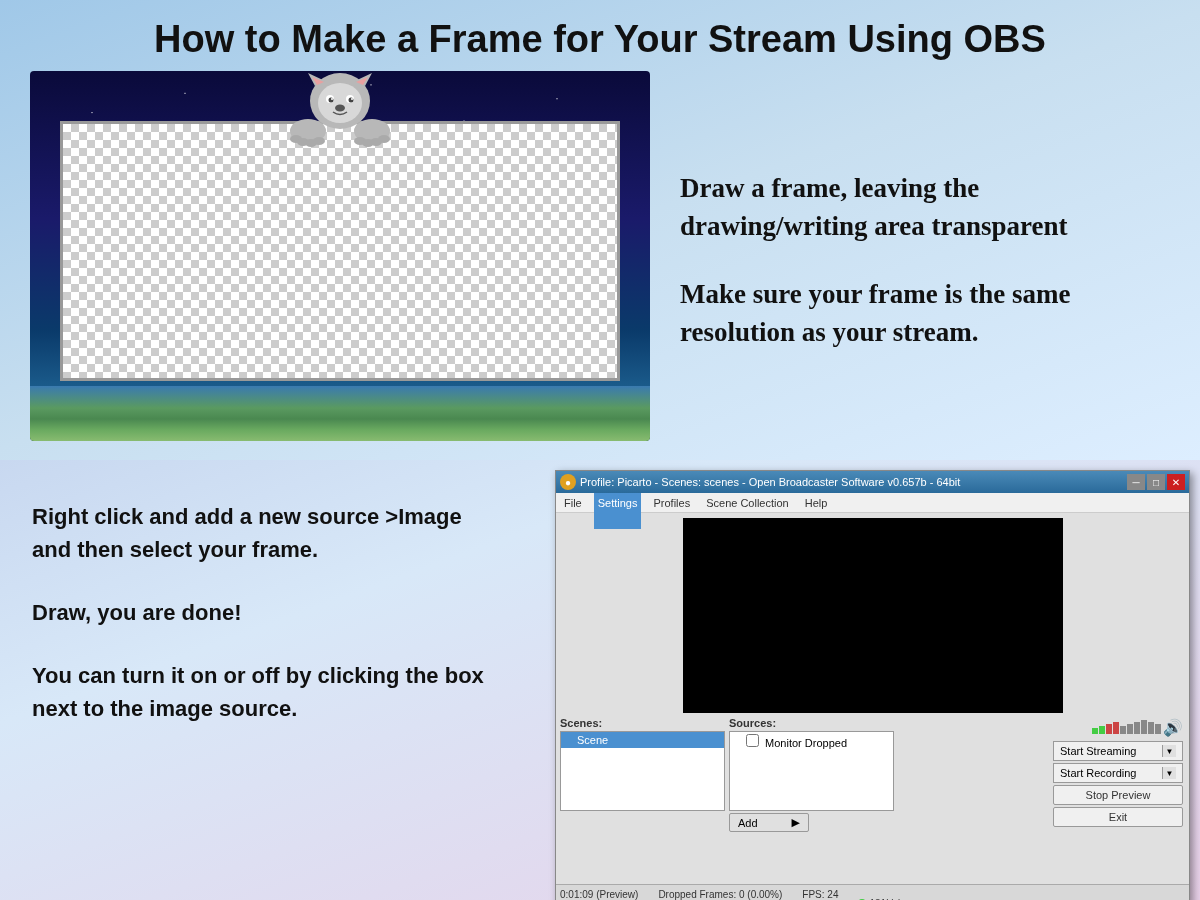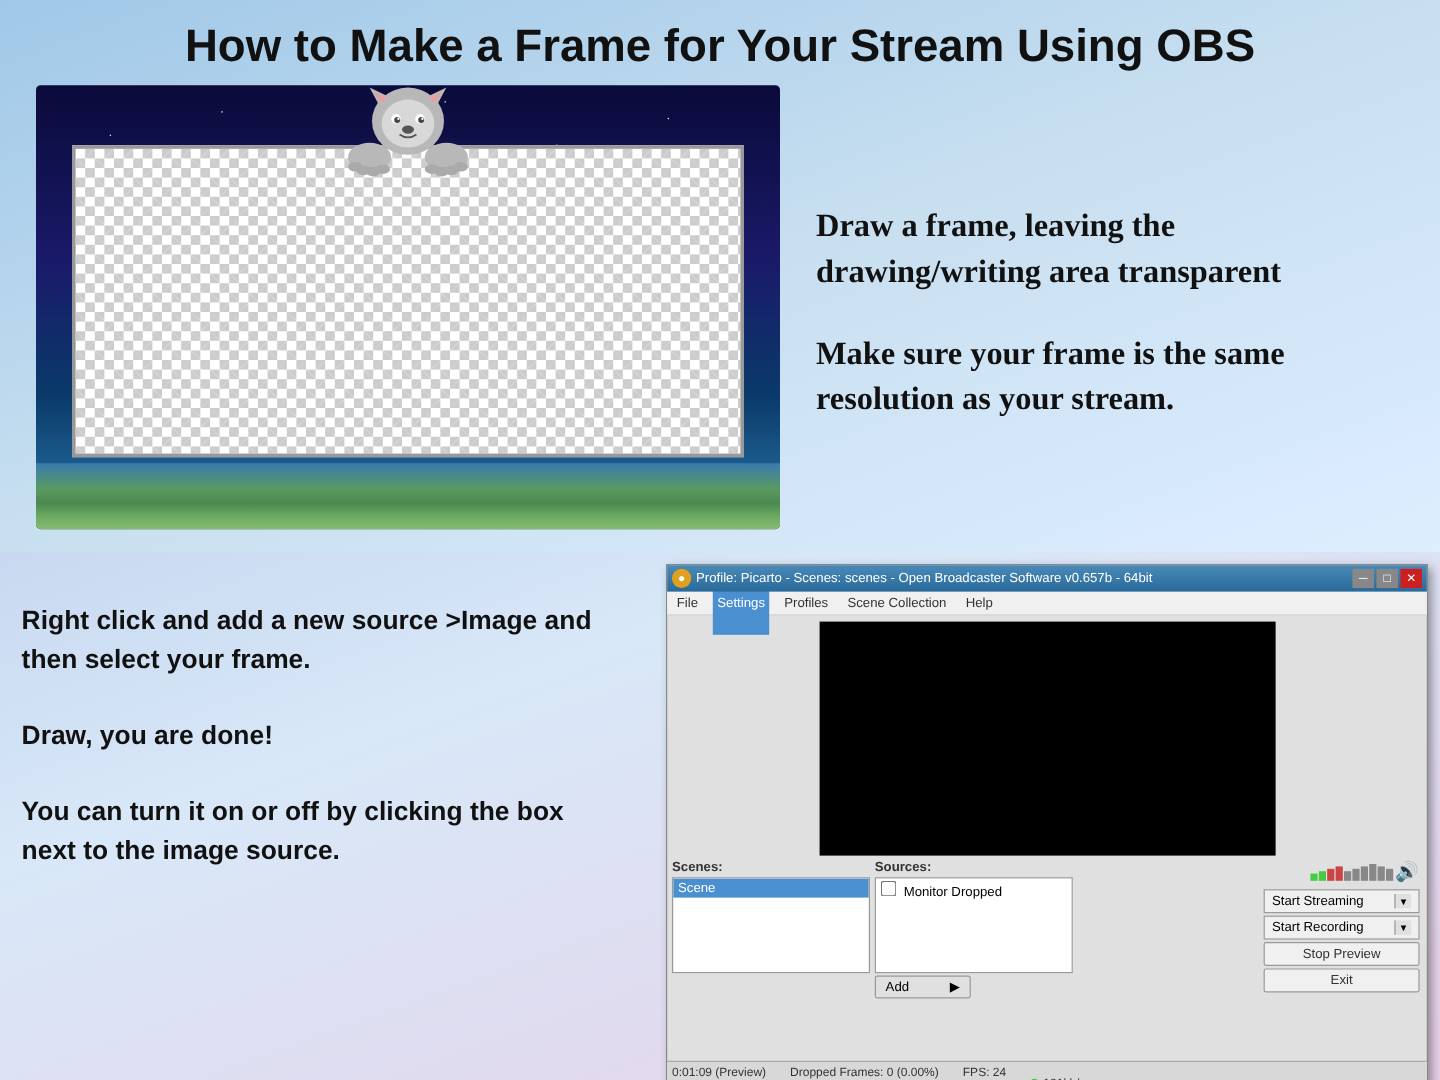--- a/index.html
+++ b/index.html
@@ -123,21 +123,21 @@
       height: 440px;
       background: linear-gradient(160deg, #c8d8f0 0%, #d8e8f8 30%, #e8d0e8 100%);
       display: flex;
       flex-direction: row;
       position: relative;
     }
 
     
     .instructions-text {
       width: 530px;
-      padding: 40px 18px;
+      padding: 40px 32px;
       display: flex;
       flex-direction: column;
       gap: 30px;
     }
 
     .instructions-text p {
       font-size: 22px;
       font-weight: bold;
       color: #111;
       line-height: 1.5;
@@ -265,21 +265,21 @@
     }
 
     .obs-list {
       border: 1px solid #999;
       background: white;
       height: 80px;
       overflow: hidden;
     }
 
     .obs-list-item {
-      padding: 2px 4px;
+      padding: 2px 16px;
       font-size: 11px;
       cursor: pointer;
     }
 
     .obs-list-item.selected {
       background: #4a90d0;
       color: white;
     }
 
     

